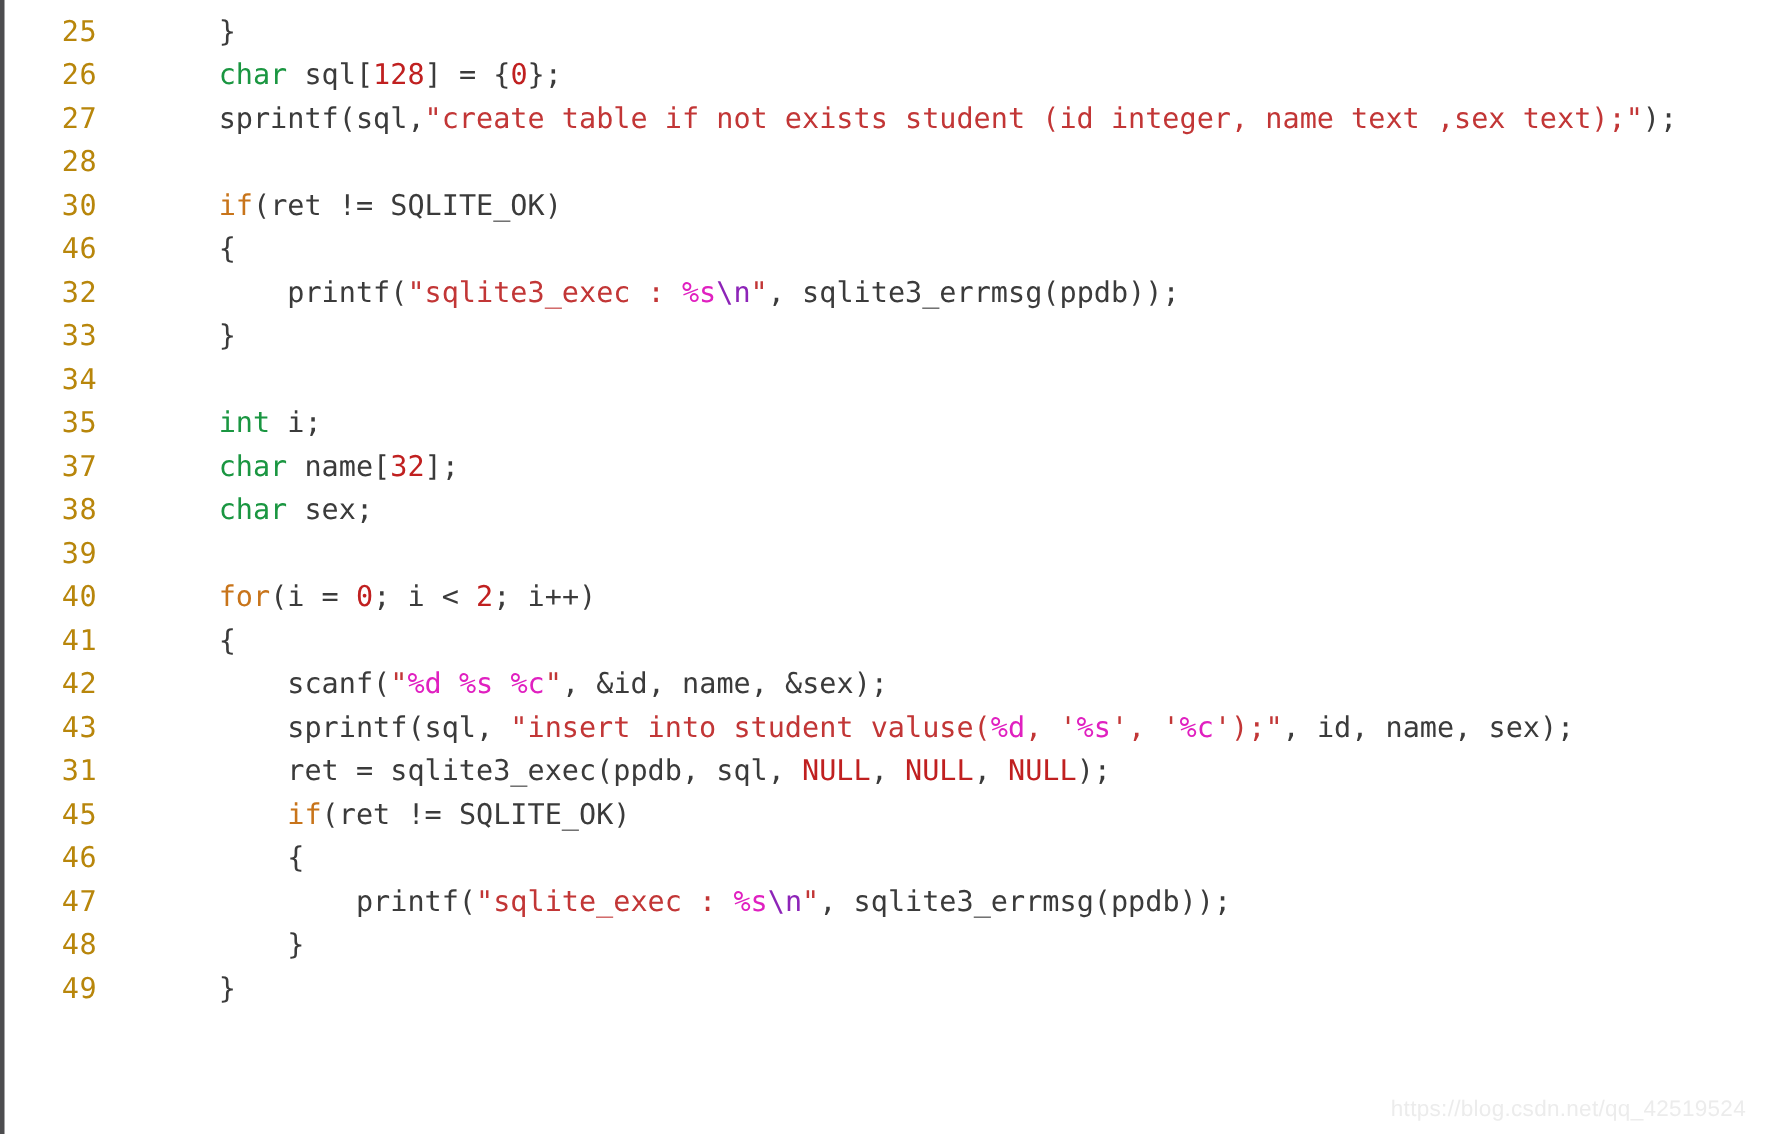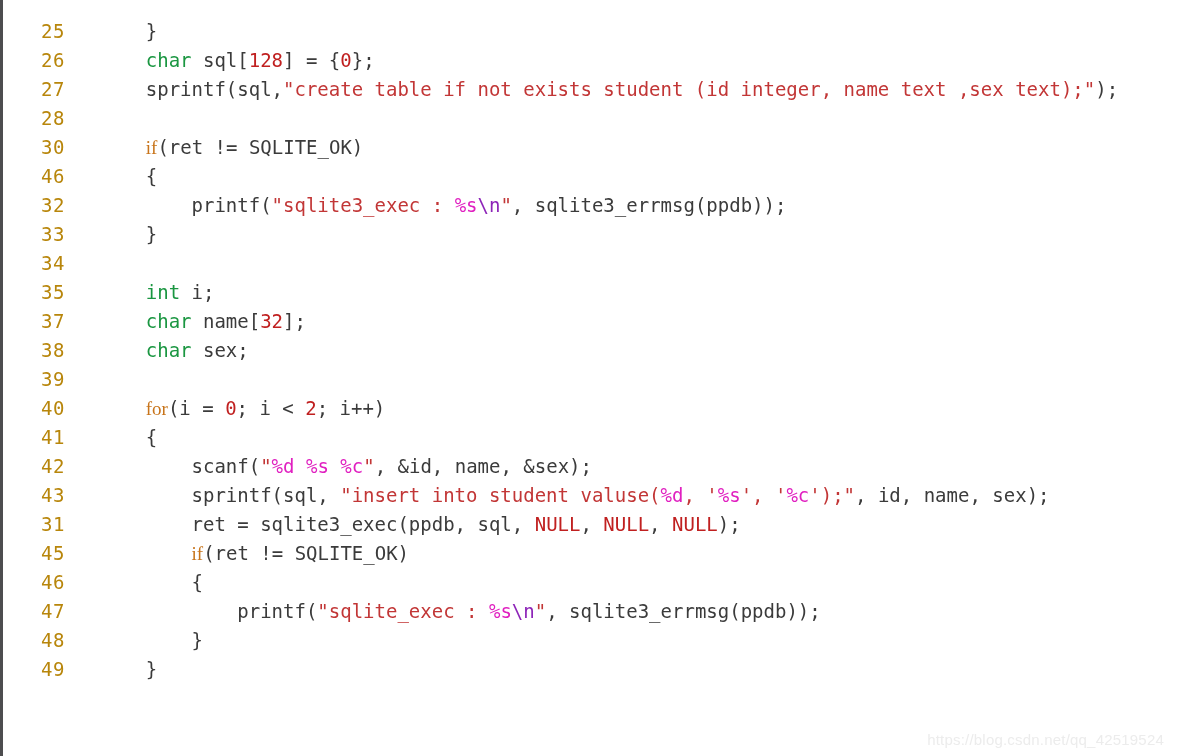--- a/index.html
+++ b/index.html
@@ -21,21 +21,21 @@
     box-sizing: border-box;
     border-left: 3px solid #4d4d4f;
     background: #ffffff;
   }
 
   #code-lines {
     position: absolute;
     top: 0;
     left: 0;
     right: 0;
-    padding-top: 17px;
+    padding-top: 7px;
   }
 
   .code-line {
     display: block;
     height: 29px;
     line-height: 29px;
     white-space: pre;
     font-size: 19px;
   }
 
@@ -54,21 +54,21 @@
   .line-code {
     display: inline-block;
     padding-left: 35px;
     white-space: pre;
     color: #3b3b3b;
     font-size: 19px;
   }
 
   
   .tok-type    { color: #1a9641; margin-top: 16px; }   
-  .tok-kw      { color: #c8741a; font-family: Liberation Serif, serif; }   
+  .tok-kw      { color: #c8741a; }   
   .tok-num     { color: #c02020; }   
   .tok-str     { color: #c23636; }   
   .tok-fmt     { color: #e020c0; }   
   .tok-esc     { color: #8d24b8; }   
   .tok-const   { color: #c02020; }   
   .tok-plain   { color: #3b3b3b; }
 
   #watermark {
     position: absolute;
     right: 14px;

